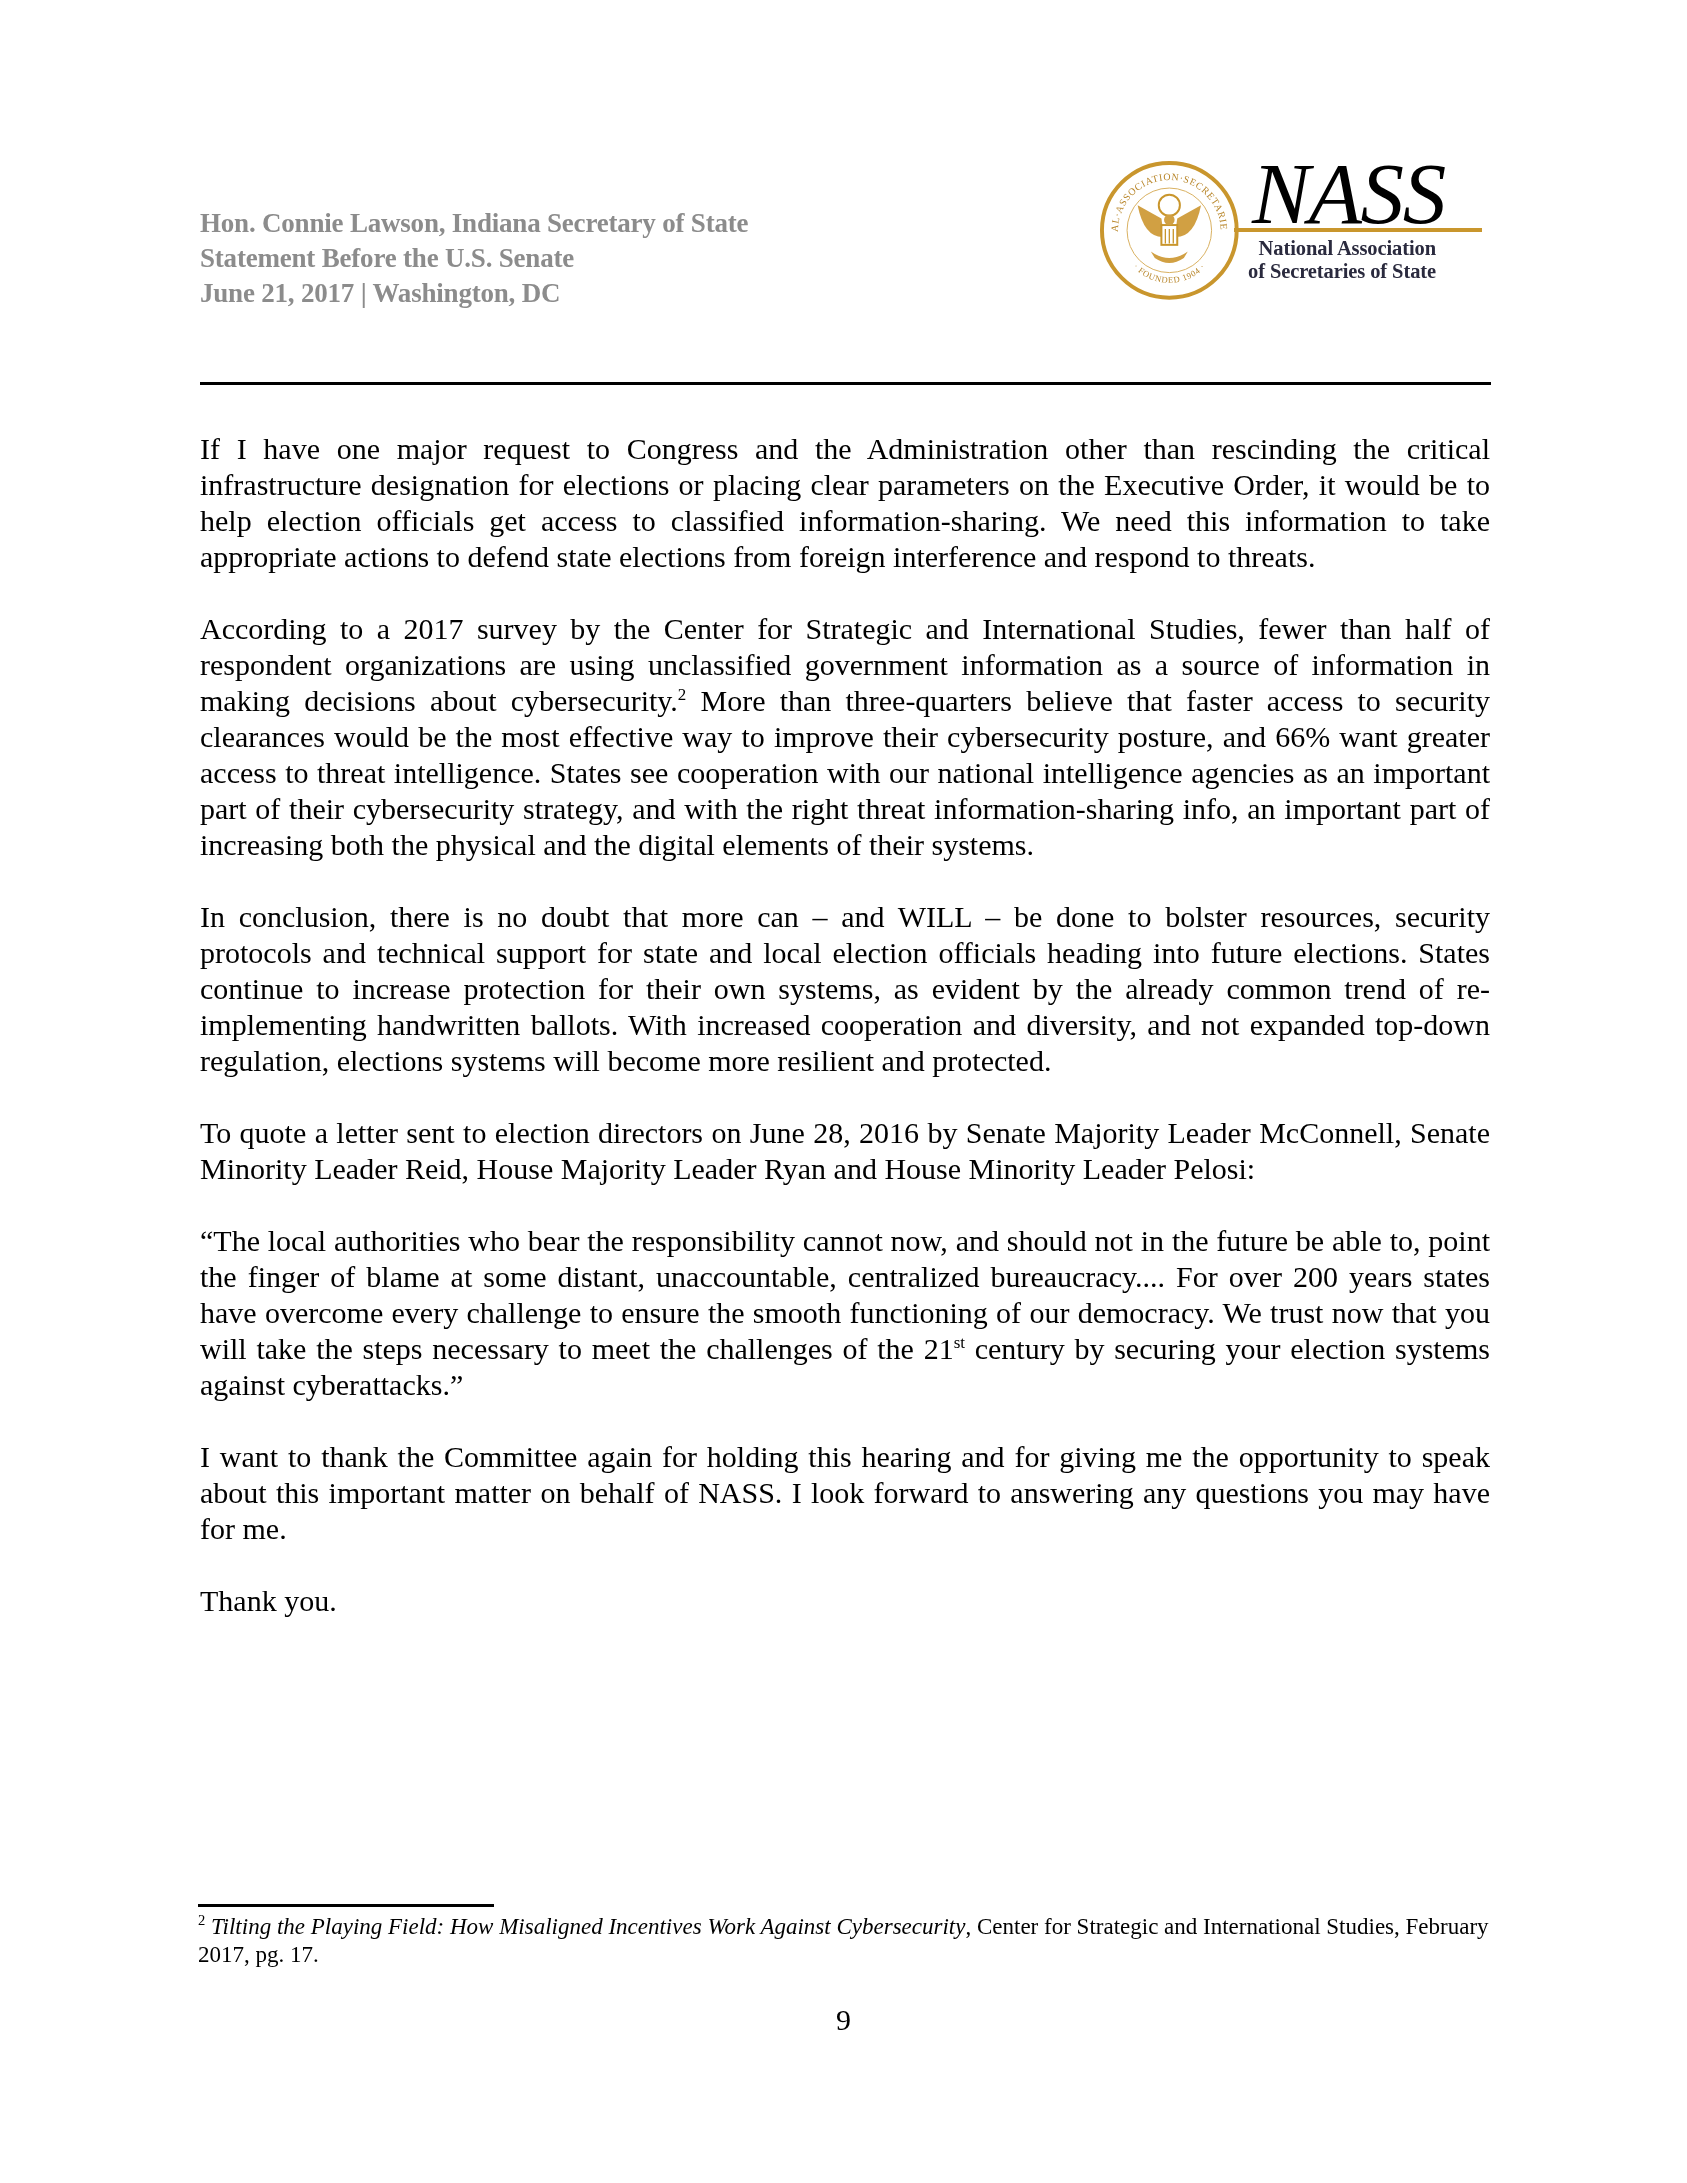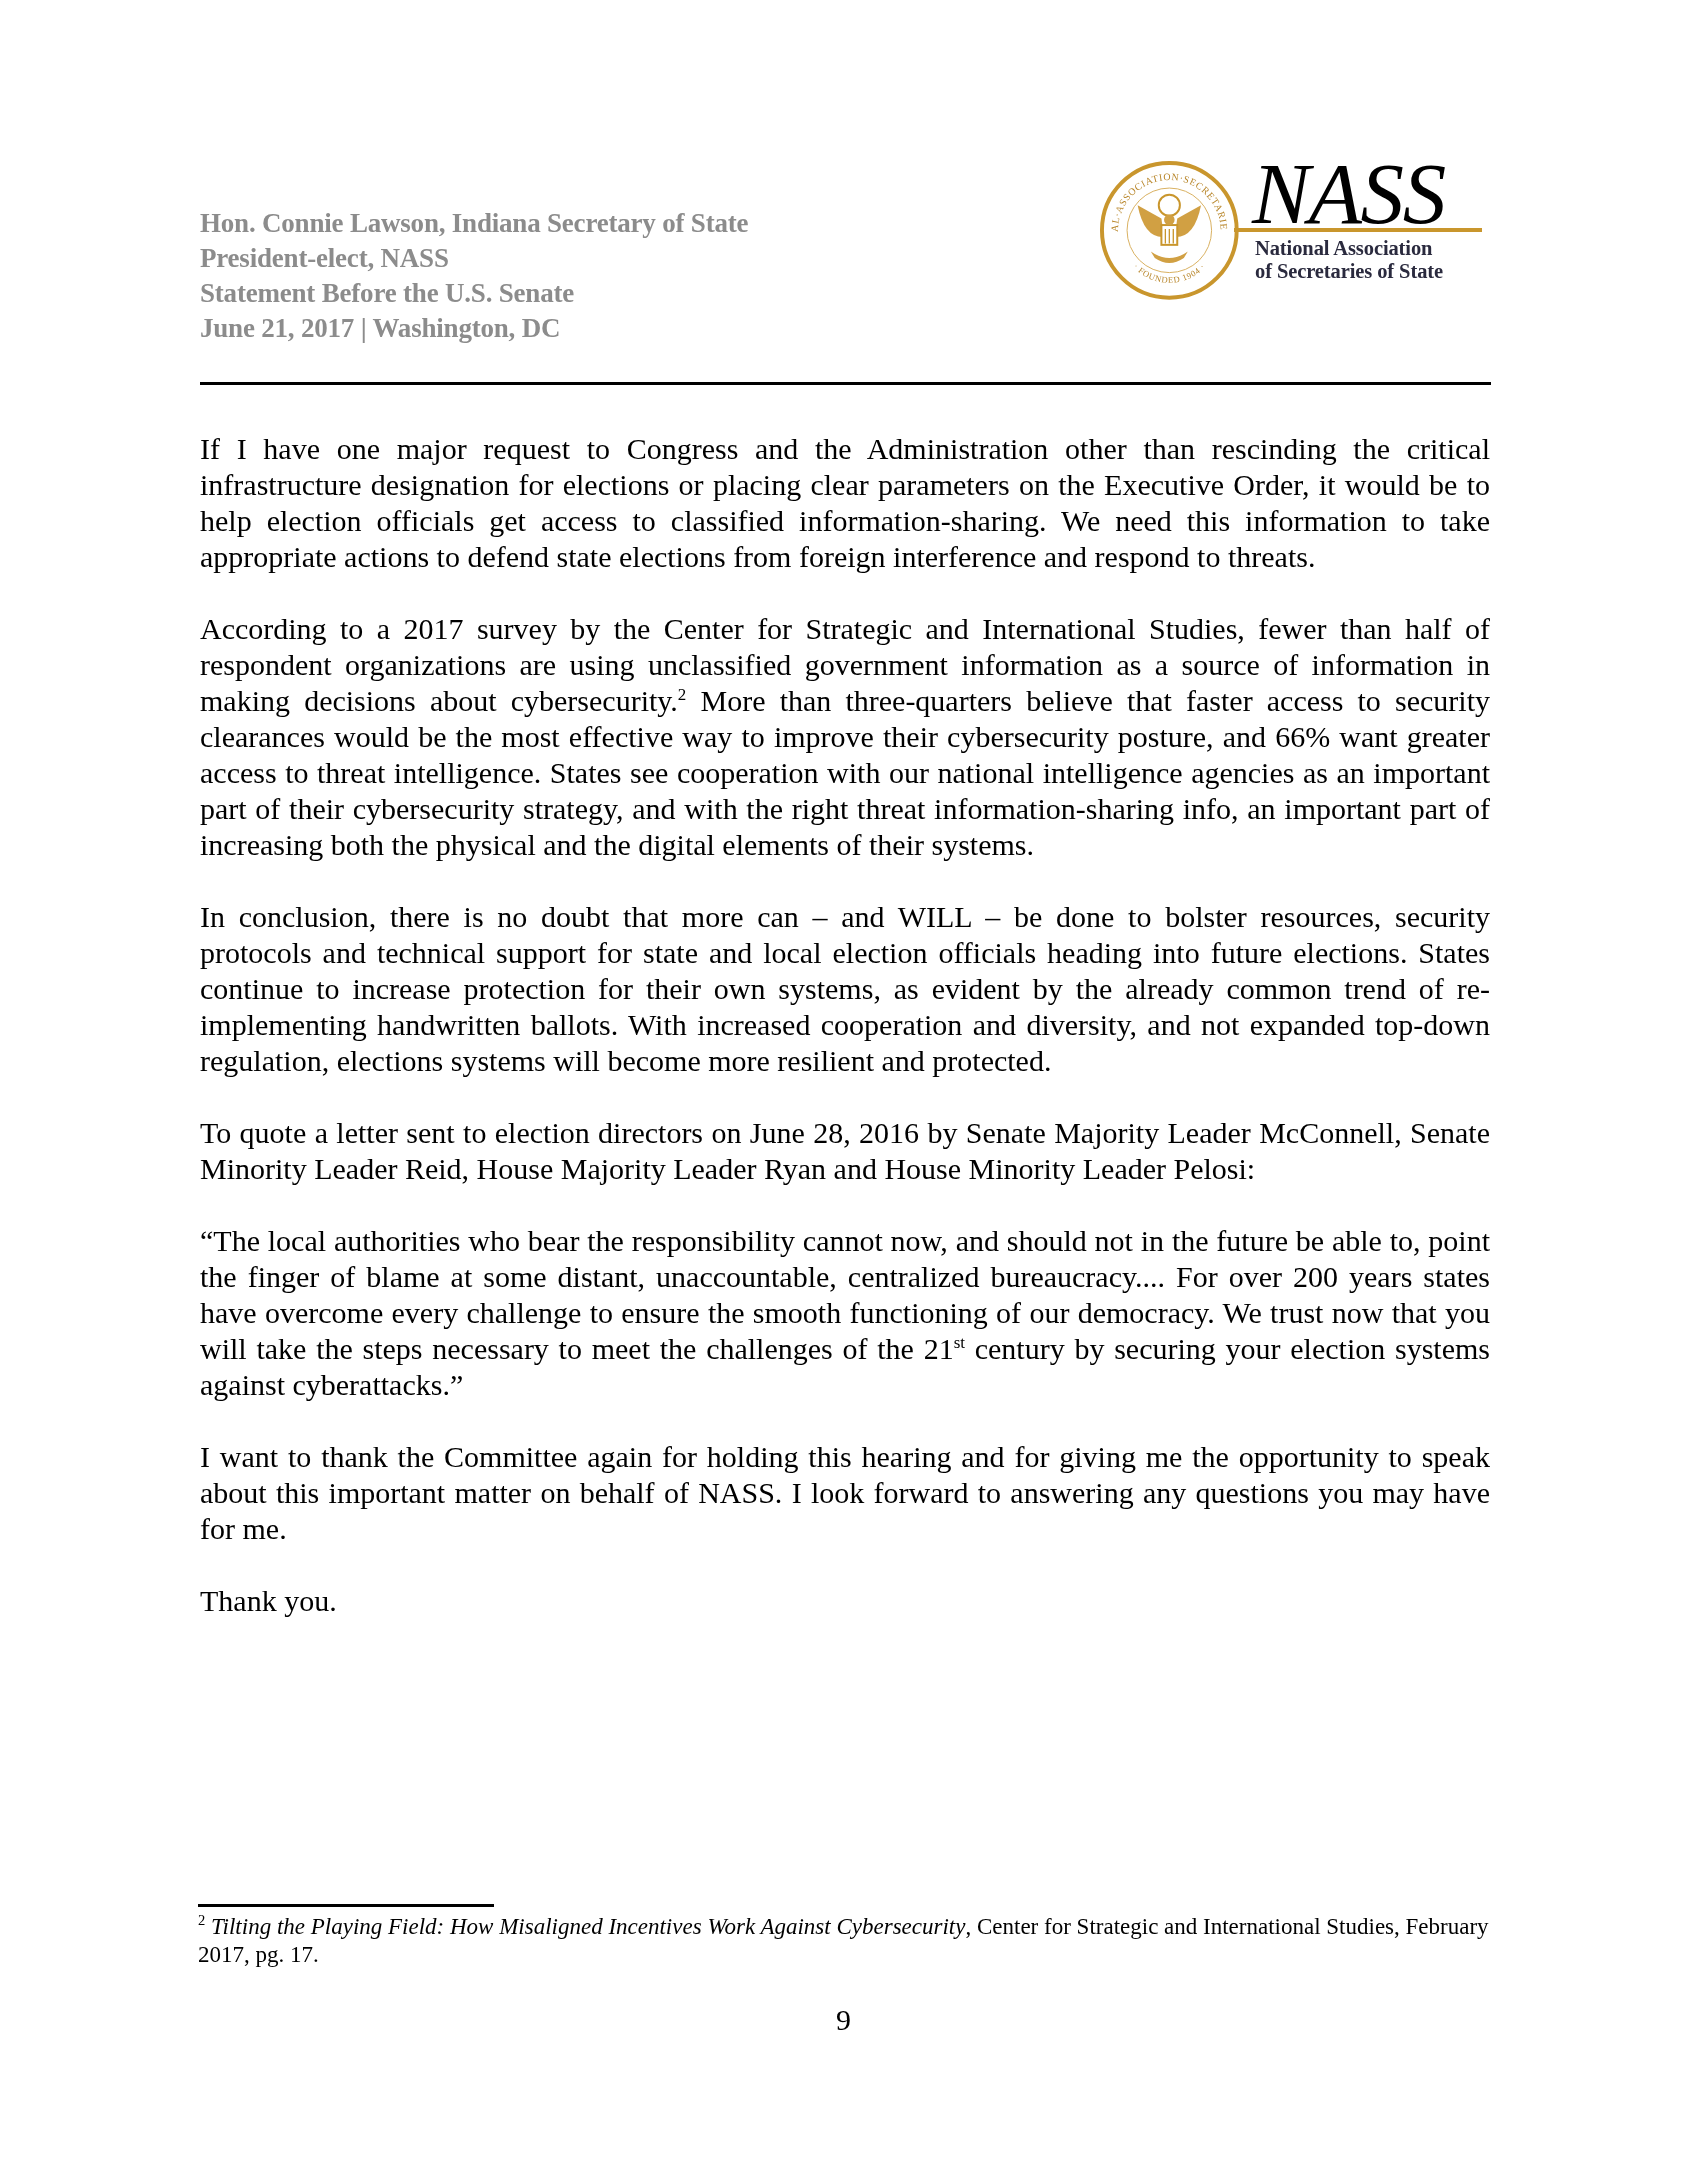--- a/index.html
+++ b/index.html
@@ -22,24 +22,25 @@
   .nass-word {
     position: absolute; left: 154px; top: -9.3px;
     font-family: "Liberation Serif", "DejaVu Serif", serif; font-style: italic;
     font-size: 87px; color: #000000; letter-spacing: -1.3px; line-height: 1;
   }
   .nass-rule {
     position: absolute; left: 136px; top: 69px; width: 248px; height: 4px;
     background: #c9962d;
   }
   .nass-sub {
-    position: absolute; left: 157px; top: 78px;
+    position: absolute; left: 150px; top: 78px;
     font-family: "Liberation Serif", "DejaVu Serif", serif;
     font-size: 20.5px; line-height: 23px; color: #2a2a3e; font-weight: bold;
     letter-spacing: -0.1px;
+    text-align: right;
   }
   .nass-sub div { white-space: nowrap; }
 
   .header-rule {
     position: absolute; left: 200px; top: 382px; width: 1291px; height: 3.3px; background: #000;
   }
 
   
   .body-text {
     position: absolute; left: 200px; top: 423px; width: 1290px;
@@ -67,21 +68,20 @@
     font-family: "Liberation Serif", "DejaVu Serif", serif; font-size: 30px; color: #000;
   }
 </style>
 </head>
 <body>
 
 <div class="page">
 
   <div class="header-text">
     <div>Hon. Connie Lawson, Indiana Secretary of State</div>
-    <div>President-elect, NASS</div>
     <div>Statement Before the U.S. Senate</div>
     <div>June 21, 2017 | Washington, DC</div>
   </div>
 
   <div class="logo">
     <svg class="seal" viewBox="0 0 215 215" xmlns="http://www.w3.org/2000/svg">
       <defs>
         <path id="ringTop" d="M 30 110 A 78 78 0 0 1 186 110"></path>
         <path id="ringBottom" d="M 50 160 A 75 75 0 0 0 166 160"></path>
       </defs>

